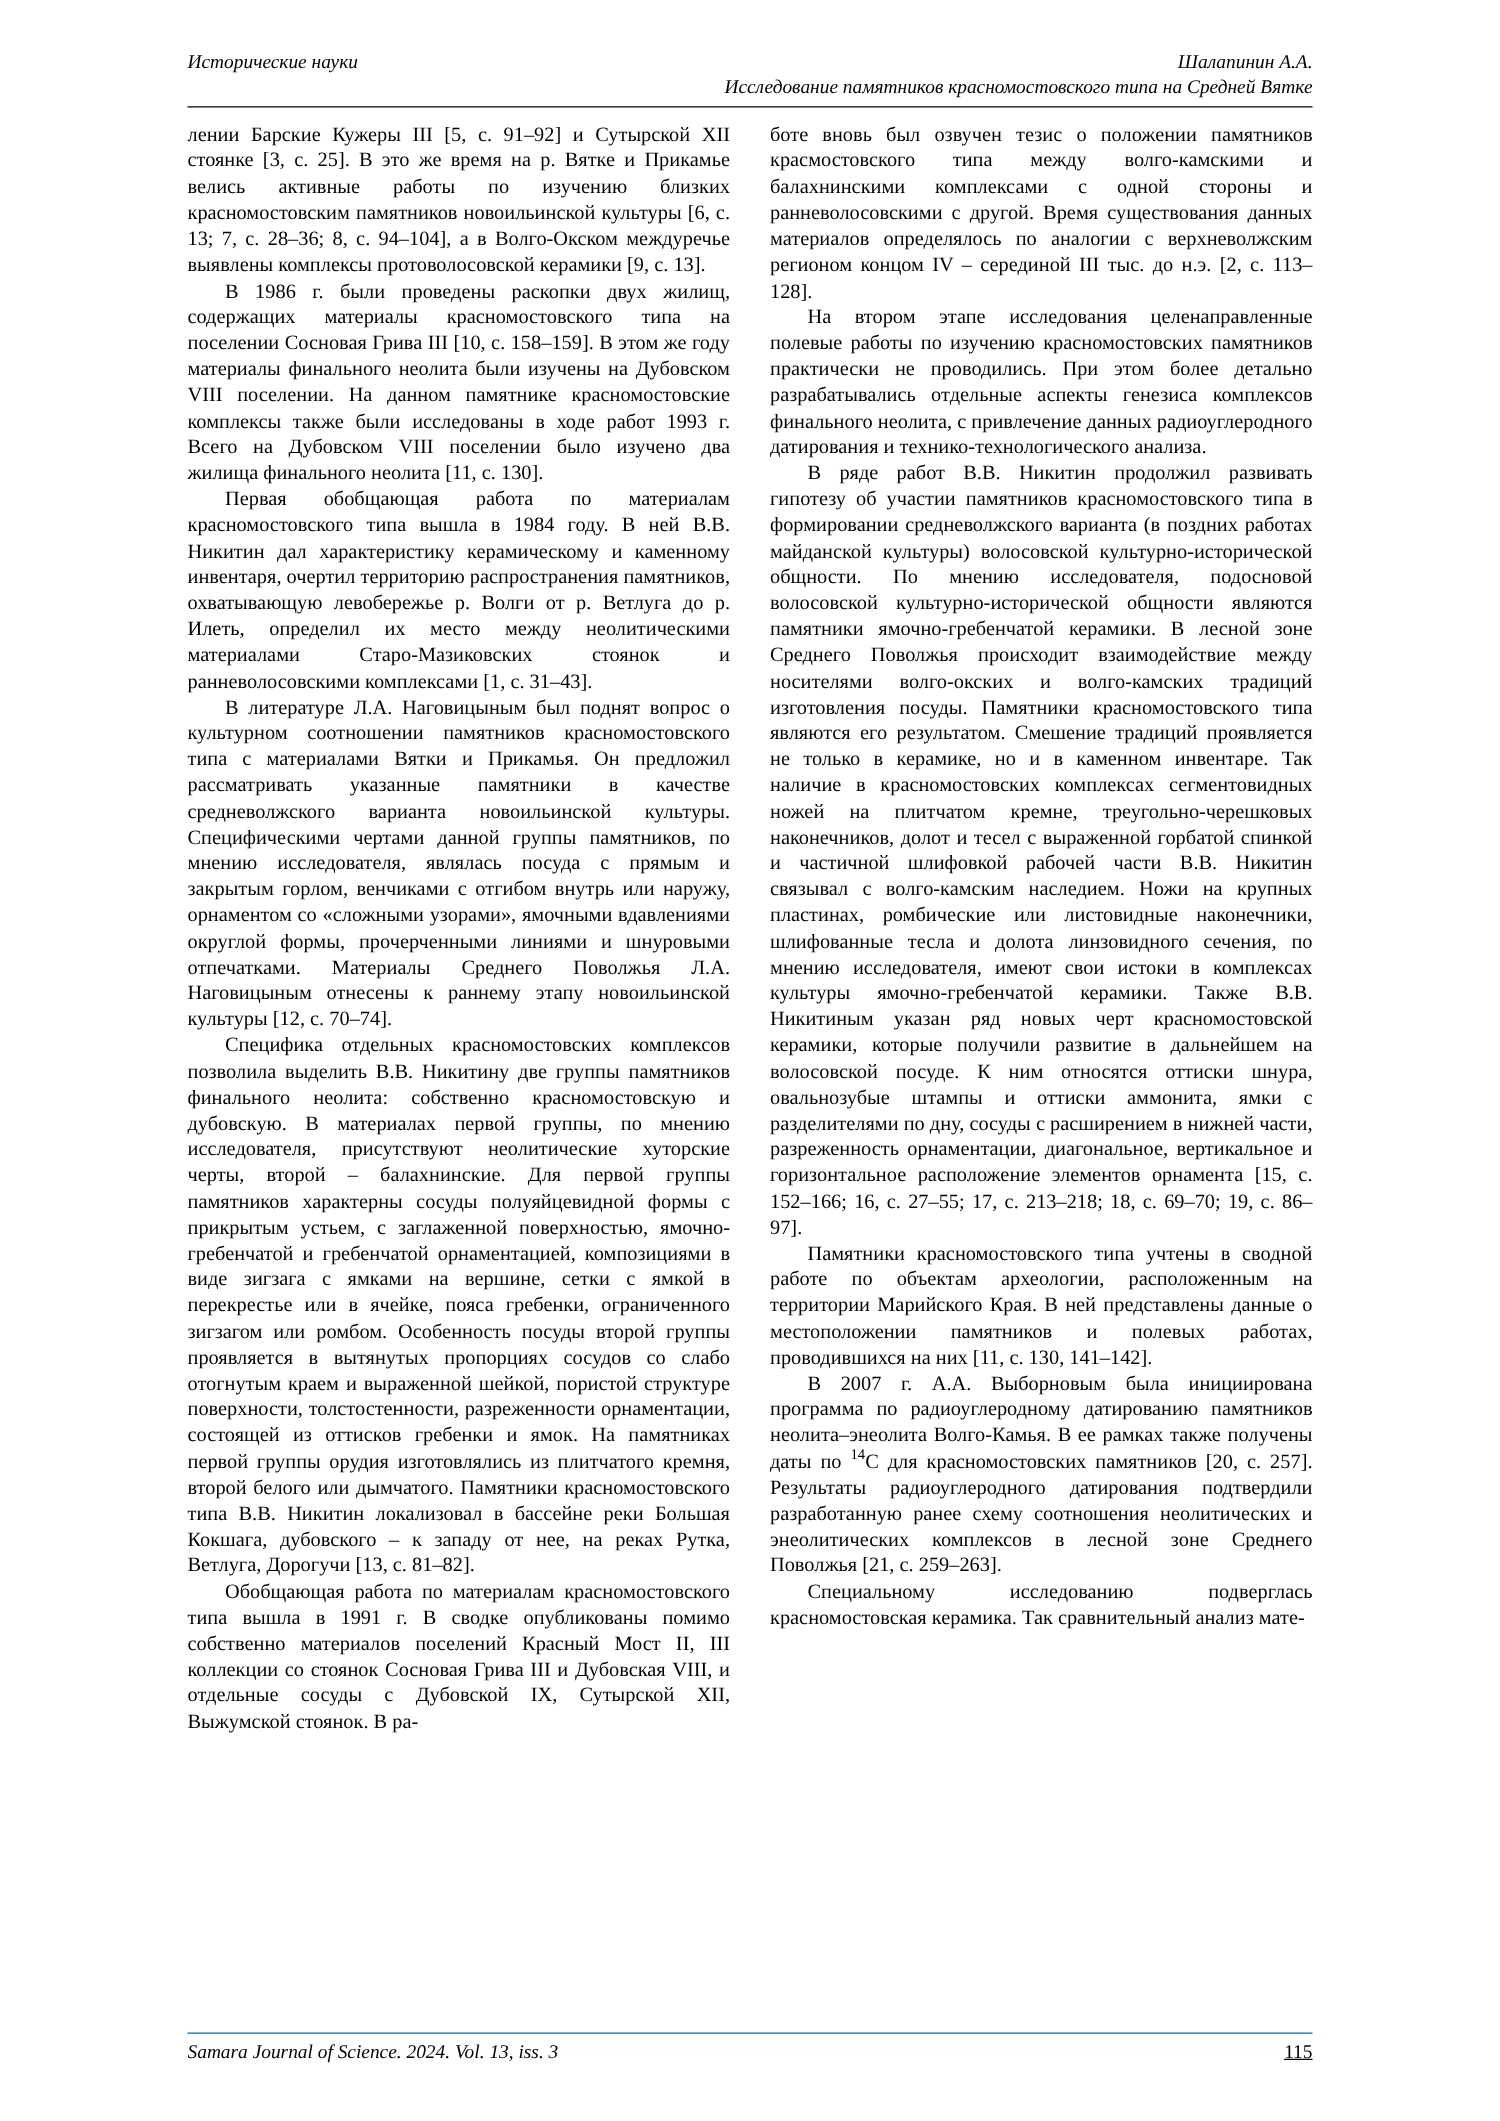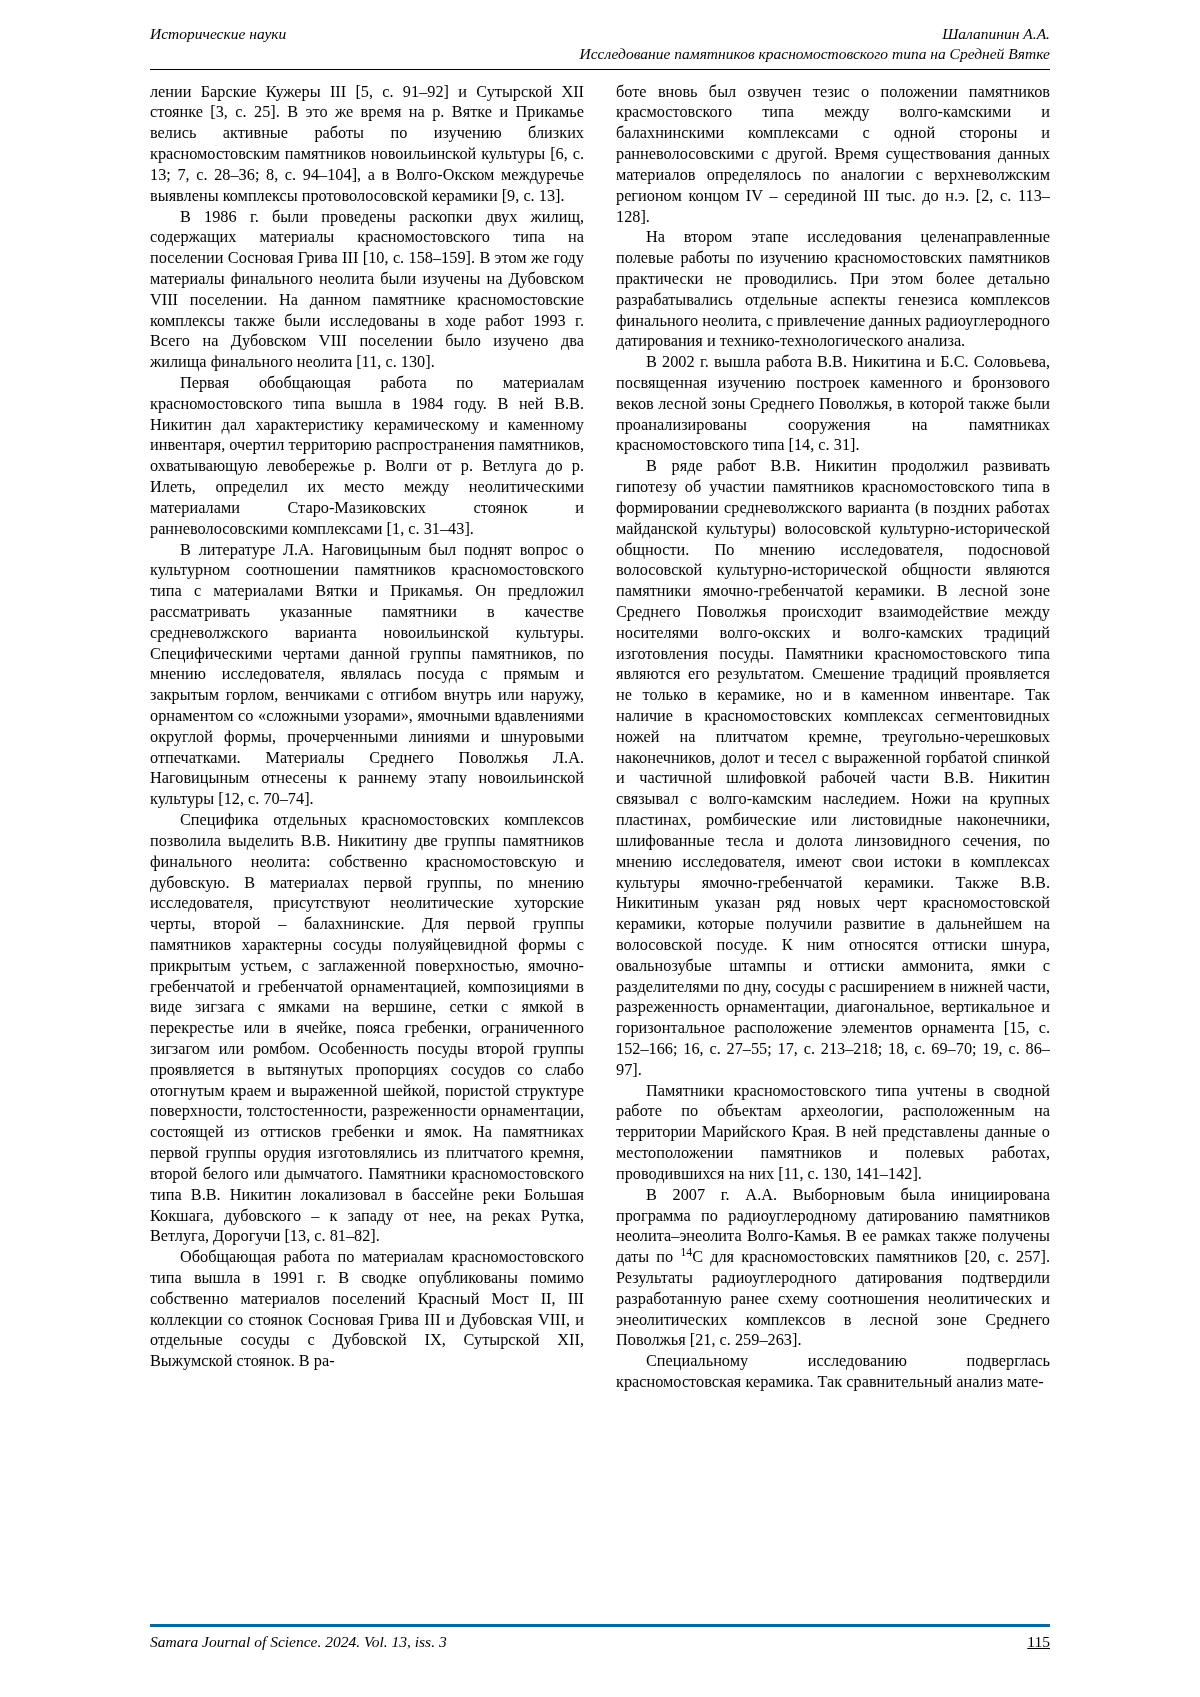--- a/index.html
+++ b/index.html
@@ -11,21 +11,21 @@
     width: 1200px;
     height: 1697px;
     font-family: "Liberation Serif", serif;
     color: #000000;
   }
   .page {
     position: relative;
     width: 1200px;
     height: 1697px;
     box-sizing: border-box;
-    padding: 24px 150px 40px 150px;
+    padding: 40px 150px 40px 150px;
   }
   
   .running-head {
     display: flex;
     justify-content: space-between;
     align-items: flex-start;
     font-size: 15.5px;
     line-height: 1.28;
     font-style: italic;
     padding-bottom: 5px;
@@ -75,21 +75,21 @@
   .footer {
     position: absolute;
     left: 150px;
     right: 150px;
     bottom: 46px;
     display: flex;
     justify-content: space-between;
     align-items: center;
     font-size: 15.5px;
     padding-top: 6px;
-    border-top: 3px solid #0369a1;
+    border-top: 1px solid #0369a1;
   }
   .footer .f-left { font-style: italic; }
   .footer .f-right { font-style: normal; text-decoration: underline; }
 </style>
 </head>
 <body>
 
 <div class="page">
 
   <div class="running-head">
@@ -105,21 +105,20 @@
         <p class="cont">лении Барские Кужеры III [5, с. 91–92] и Сутырской XII стоянке [3, с. 25]. В это же время на р. Вятке и Прикамье велись активные работы по изучению близких красномостовским памятников новоильинской культуры [6, с. 13; 7, с. 28–36; 8, с. 94–104], а в Волго-Окском междуречье выявлены комплексы протоволосовской керамики [9, с. 13].</p>
         <p>В 1986 г. были проведены раскопки двух жилищ, содержащих материалы красномостовского типа на поселении Сосновая Грива III [10, с. 158–159]. В этом же году материалы финального неолита были изучены на Дубовском VIII поселении. На данном памятнике красномостовские комплексы также были исследованы в ходе работ 1993 г. Всего на Дубовском VIII поселении было изучено два жилища финального неолита [11, с. 130].</p>
         <p>Первая обобщающая работа по материалам красномостовского типа вышла в 1984 году. В ней В.В. Никитин дал характеристику керамическому и каменному инвентаря, очертил территорию распространения памятников, охватывающую левобережье р. Волги от р. Ветлуга до р. Илеть, определил их место между неолитическими материалами Старо-Мазиковских стоянок и ранневолосовскими комплексами [1, с. 31–43].</p>
         <p>В литературе Л.А. Наговицыным был поднят вопрос о культурном соотношении памятников красномостовского типа с материалами Вятки и Прикамья. Он предложил рассматривать указанные памятники в качестве средневолжского варианта новоильинской культуры. Специфическими чертами данной группы памятников, по мнению исследователя, являлась посуда с прямым и закрытым горлом, венчиками с отгибом внутрь или наружу, орнаментом со «сложными узорами», ямочными вдавлениями округлой формы, прочерченными линиями и шнуровыми отпечатками. Материалы Среднего Поволжья Л.А. Наговицыным отнесены к раннему этапу новоильинской культуры [12, с. 70–74].</p>
         <p>Специфика отдельных красномостовских комплексов позволила выделить В.В. Никитину две группы памятников финального неолита: собственно красномостовскую и дубовскую. В материалах первой группы, по мнению исследователя, присутствуют неолитические хуторские черты, второй – балахнинские. Для первой группы памятников характерны сосуды полуяйцевидной формы с прикрытым устьем, с заглаженной поверхностью, ямочно-гребенчатой и гребенчатой орнаментацией, композициями в виде зигзага с ямками на вершине, сетки с ямкой в перекрестье или в ячейке, пояса гребенки, ограниченного зигзагом или ромбом. Особенность посуды второй группы проявляется в вытянутых пропорциях сосудов со слабо отогнутым краем и выраженной шейкой, пористой структуре поверхности, толстостенности, разреженности орнаментации, состоящей из оттисков гребенки и ямок. На памятниках первой группы орудия изготовлялись из плитчатого кремня, второй белого или дымчатого. Памятники красномостовского типа В.В. Никитин локализовал в бассейне реки Большая Кокшага, дубовского – к западу от нее, на реках Рутка, Ветлуга, Дорогучи [13, с. 81–82].</p>
         <p>Обобщающая работа по материалам красномостовского типа вышла в 1991 г. В сводке опубликованы помимо собственно материалов поселений Красный Мост II, III коллекции со стоянок Сосновая Грива III и Дубовская VIII, и отдельные сосуды с Дубовской IX, Сутырской XII, Выжумской стоянок. В ра-</p>
       </div>
     <div class="col" id="col-right">
         <p class="cont">боте вновь был озвучен тезис о положении памятников красмостовского типа между волго-камскими и балахнинскими комплексами с одной стороны и ранневолосовскими с другой. Время существования данных материалов определялось по аналогии с верхневолжским регионом концом IV – серединой III тыс. до н.э. [2, с. 113–128].</p>
         <p>На втором этапе исследования целенаправленные полевые работы по изучению красномостовских памятников практически не проводились. При этом более детально разрабатывались отдельные аспекты генезиса комплексов финального неолита, с привлечение данных радиоуглеродного датирования и технико-технологического анализа.</p>
-        <p>В 2002 г. вышла работа В.В. Никитина и Б.С. Соловьева, посвященная изучению построек каменного и бронзового веков лесной зоны Среднего Поволжья, в которой также были проанализированы сооружения на памятниках красномостовского типа [14, с. 31].</p>
         <p>В ряде работ В.В. Никитин продолжил развивать гипотезу об участии памятников красномостовского типа в формировании средневолжского варианта (в поздних работах майданской культуры) волосовской культурно-исторической общности. По мнению исследователя, подосновой волосовской культурно-исторической общности являются памятники ямочно-гребенчатой керамики. В лесной зоне Среднего Поволжья происходит взаимодействие между носителями волго-окских и волго-камских традиций изготовления посуды. Памятники красномостовского типа являются его результатом. Смешение традиций проявляется не только в керамике, но и в каменном инвентаре. Так наличие в красномостовских комплексах сегментовидных ножей на плитчатом кремне, треугольно-черешковых наконечников, долот и тесел с выраженной горбатой спинкой и частичной шлифовкой рабочей части В.В. Никитин связывал с волго-камским наследием. Ножи на крупных пластинах, ромбические или листовидные наконечники, шлифованные тесла и долота линзовидного сечения, по мнению исследователя, имеют свои истоки в комплексах культуры ямочно-гребенчатой керамики. Также В.В. Никитиным указан ряд новых черт красномостовской керамики, которые получили развитие в дальнейшем на волосовской посуде. К ним относятся оттиски шнура, овальнозубые штампы и оттиски аммонита, ямки с разделителями по дну, сосуды с расширением в нижней части, разреженность орнаментации, диагональное, вертикальное и горизонтальное расположение элементов орнамента [15, с. 152–166; 16, с. 27–55; 17, с. 213–218; 18, с. 69–70; 19, с. 86–97].</p>
         <p>Памятники красномостовского типа учтены в сводной работе по объектам археологии, расположенным на территории Марийского Края. В ней представлены данные о местоположении памятников и полевых работах, проводившихся на них [11, с. 130, 141–142].</p>
         <p>В 2007 г. А.А. Выборновым была инициирована программа по радиоуглеродному датированию памятников неолита–энеолита Волго-Камья. В ее рамках также получены даты по <sup>14</sup>С для красномостовских памятников [20, с. 257]. Результаты радиоуглеродного датирования подтвердили разработанную ранее схему соотношения неолитических и энеолитических комплексов в лесной зоне Среднего Поволжья [21, с. 259–263].</p>
         <p>Специальному исследованию подверглась красномостовская керамика. Так сравнительный анализ мате-</p>
       </div>
   </div>
 
   <div class="footer">
     <div class="f-left">Samara Journal of Science. 2024. Vol. 13, iss. 3</div>
     <div class="f-right">115</div>

